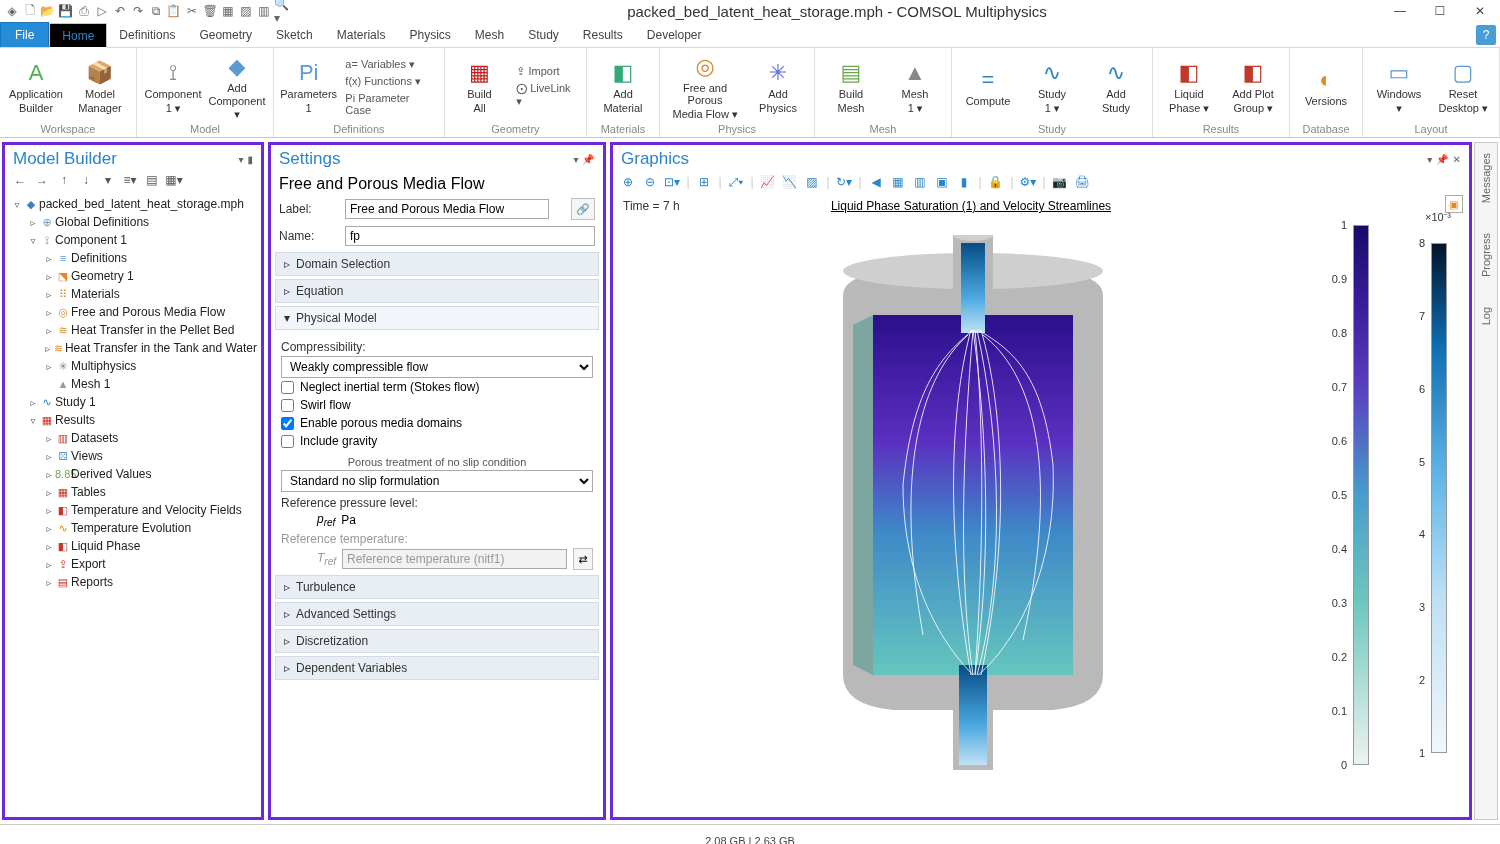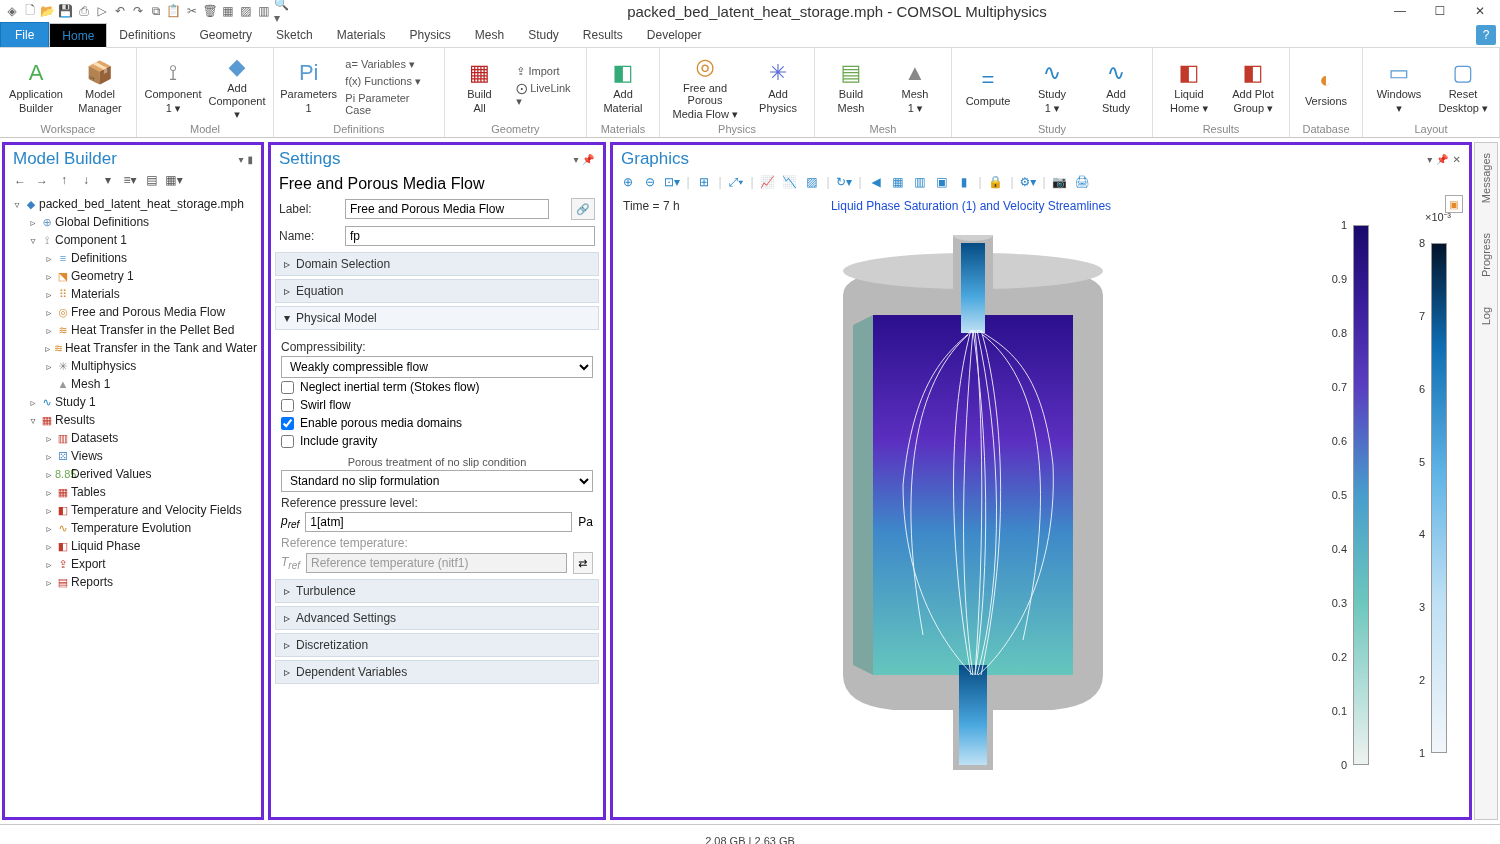--- a/index.html
+++ b/index.html
@@ -53,33 +53,33 @@
 .form-row { display: flex; align-items: center; gap: 22px; padding: 3px 4px; }
 .form-row label { width: 44px; color: #333; }
 .form-row input { flex: 1; border: 1px solid #aaa; padding: 2px 4px; font-size: 12px; }
 .sect { background: #e8eef4; border: 1px solid #d3dbe4; padding: 4px 8px; margin-top: 3px; cursor: pointer; display: flex; gap: 6px; align-items: center; color: #333; }
 .sect.open { background: #f2f6fa; }
 .inner { padding: 6px 6px 2px; }
 .inner .flbl { color: #333; font-size: 12px; margin: 4px 0 2px; }
 .inner select, .inner input[type=text] { width: 100%; border: 1px solid #aaa; padding: 2px 4px; font-size: 12px; background: #fff; }
 .inner .chk { display: flex; align-items: center; gap: 6px; padding: 2px 0; }
 .inner .sublbl { text-align: center; color: #555; font-size: 11px; margin: 6px 0 2px; }
-.inner .pair { display: flex; align-items: center; gap: 6px; }
+.inner .pair { display: flex; align-items: center; gap: 6px; margin-left: 36px; }
 .inner .muted { color: #999; }
 .inner input[disabled] { background: #f2f2f2; color: #999; }
 .linkbtn { width: 24px; height: 22px; border: 1px solid #c0c0c0; background: #f5f5f5; display: flex; align-items: center; justify-content: center; cursor: pointer; font-size: 11px; }
 
 
 #graphics { flex: 1; justify-content: space-between; }
 #graphics .toolbar { flex-wrap: wrap; padding: 2px 6px 4px; }
 #graphics .toolbar span { color: #2a86c8; }
 #graphics .toolbar span.sep { color: #ccc; width: 6px; }
 .graph-area { flex: 1; position: relative; background: #fff; }
 .graph-area .timelabel { position: absolute; left: 10px; top: 4px; font-size: 12px; color: #333; }
-.graph-area .chart-title { position: absolute; left: 0; right: 140px; text-align: center; top: 4px; font-size: 12px; color: #1d4ed8; }
+.graph-area .chart-title { position: absolute; left: 0; right: 140px; text-align: center; top: 4px; font-size: 12px; color: #000000; text-decoration: underline; }
 
 .rightdock { width: 24px; border: 1px solid #c8c8c8; margin: 4px 2px 4px 0; background: #f5f5f5; display: flex; flex-direction: column; align-items: center; gap: 30px; padding-top: 10px; font-size: 11px; color: #666; }
 .rightdock div { writing-mode: vertical-rl; transform: rotate(180deg); cursor: pointer; }
 
 
 .status { height: 32px; border-top: 1px solid #c8c8c8; font-size: 11px; color: #444; display: flex; align-items: center; justify-content: center; }
 
 
 .colorbar { position: absolute; right: 100px; top: 30px; width: 16px; height: 540px; border: 1px solid #999; }
 .colorbar.b1 { background: linear-gradient(to top, #eef2f0 0%, #6dc7bd 30%, #479dcc 50%, #5a3fc0 70%, #3a1e9c 85%, #1a0a6c 100%); }
@@ -253,21 +253,21 @@
           <div>Study</div>
         </div>
       </div>
       <div class="lbl">Study</div>
     </div>
     <div class="group">
       <div class="items">
         <div class="btn">
           <div class="icn" style="color:#c0392b">◧</div>
           <div>Liquid</div>
-          <div>Home ▾</div>
+          <div>Phase ▾</div>
         </div>
         <div class="btn">
           <div class="icn" style="color:#c0392b">◧</div>
           <div>Add Plot</div>
           <div>Group ▾</div>
         </div>
       </div>
       <div class="lbl">Results</div>
     </div>
     <div class="group">
@@ -483,21 +483,20 @@
             <input type="checkbox" style="">
             <span>Include gravity</span>
           </div>
 
         <div class="sublbl">Porous treatment of no slip condition</div>
         <select><option>Standard no slip formulation</option></select>
 
         <div class="flbl">Reference pressure level:</div>
         <div class="pair">
           <i>p<sub>ref</sub></i>
-          <input type="text" value="1[atm]" style="">
           <span>Pa</span>
         </div>
 
         <div class="flbl muted">Reference temperature:</div>
         <div class="pair">
           <i class="muted">T<sub>ref</sub></i>
           <input type="text" disabled="" value="Reference temperature (nitf1)" style="">
           <div class="linkbtn">⇄</div>
         </div>
       </div>

